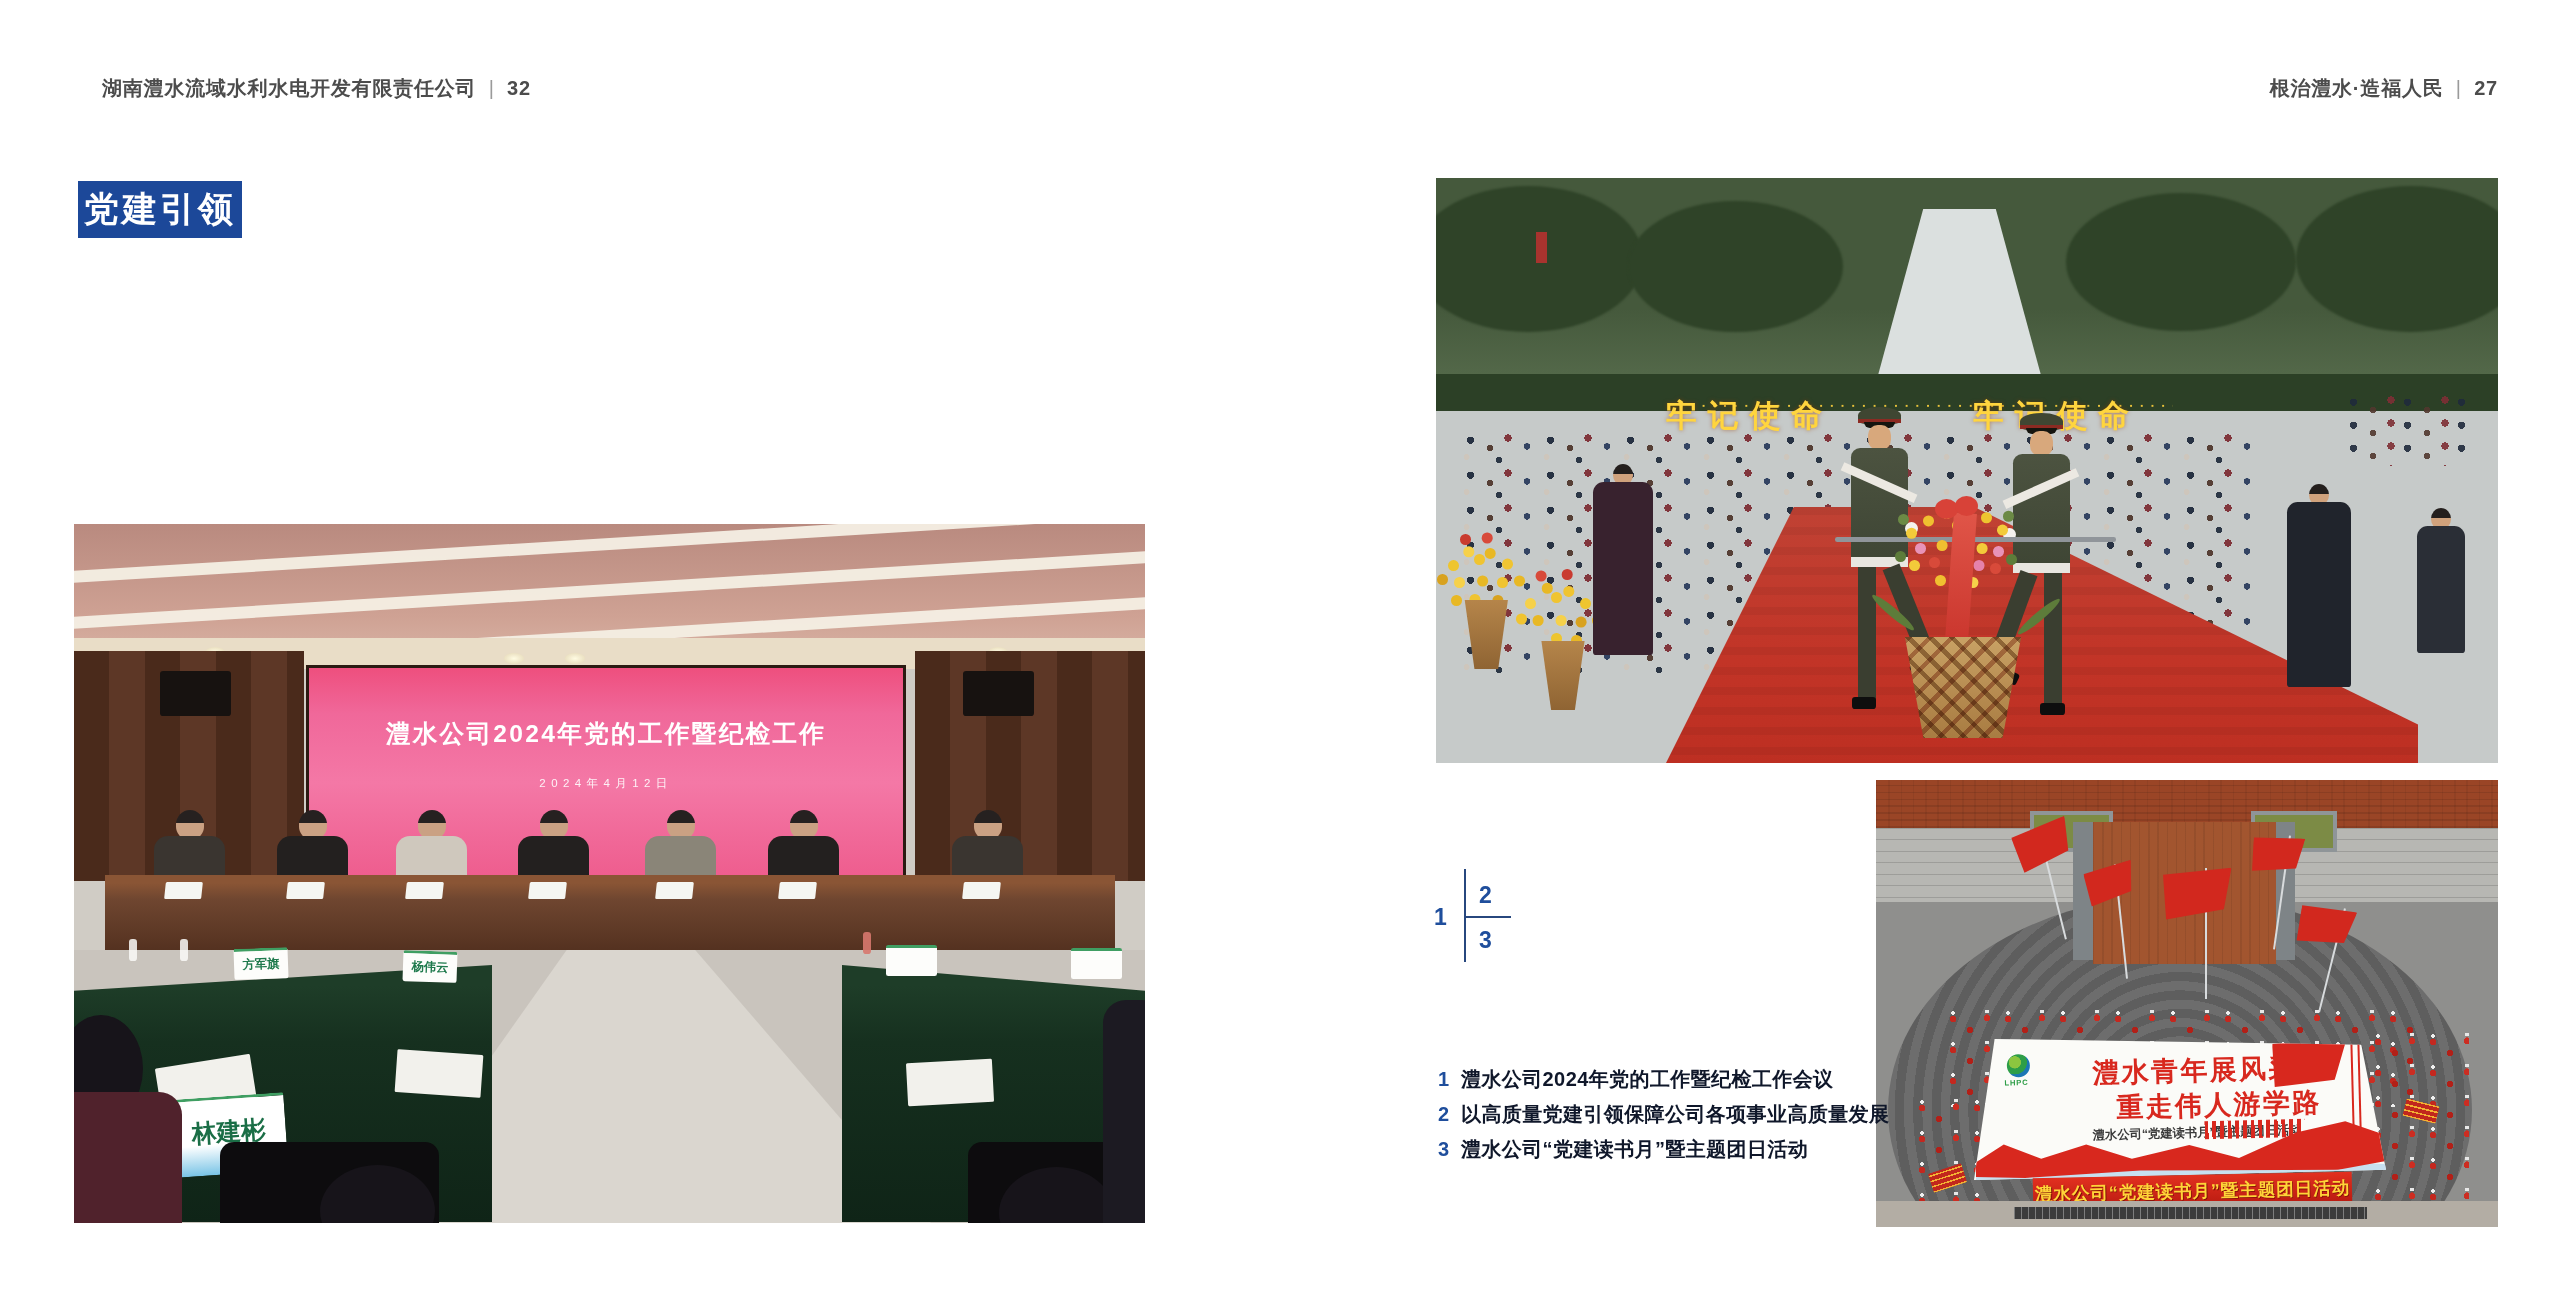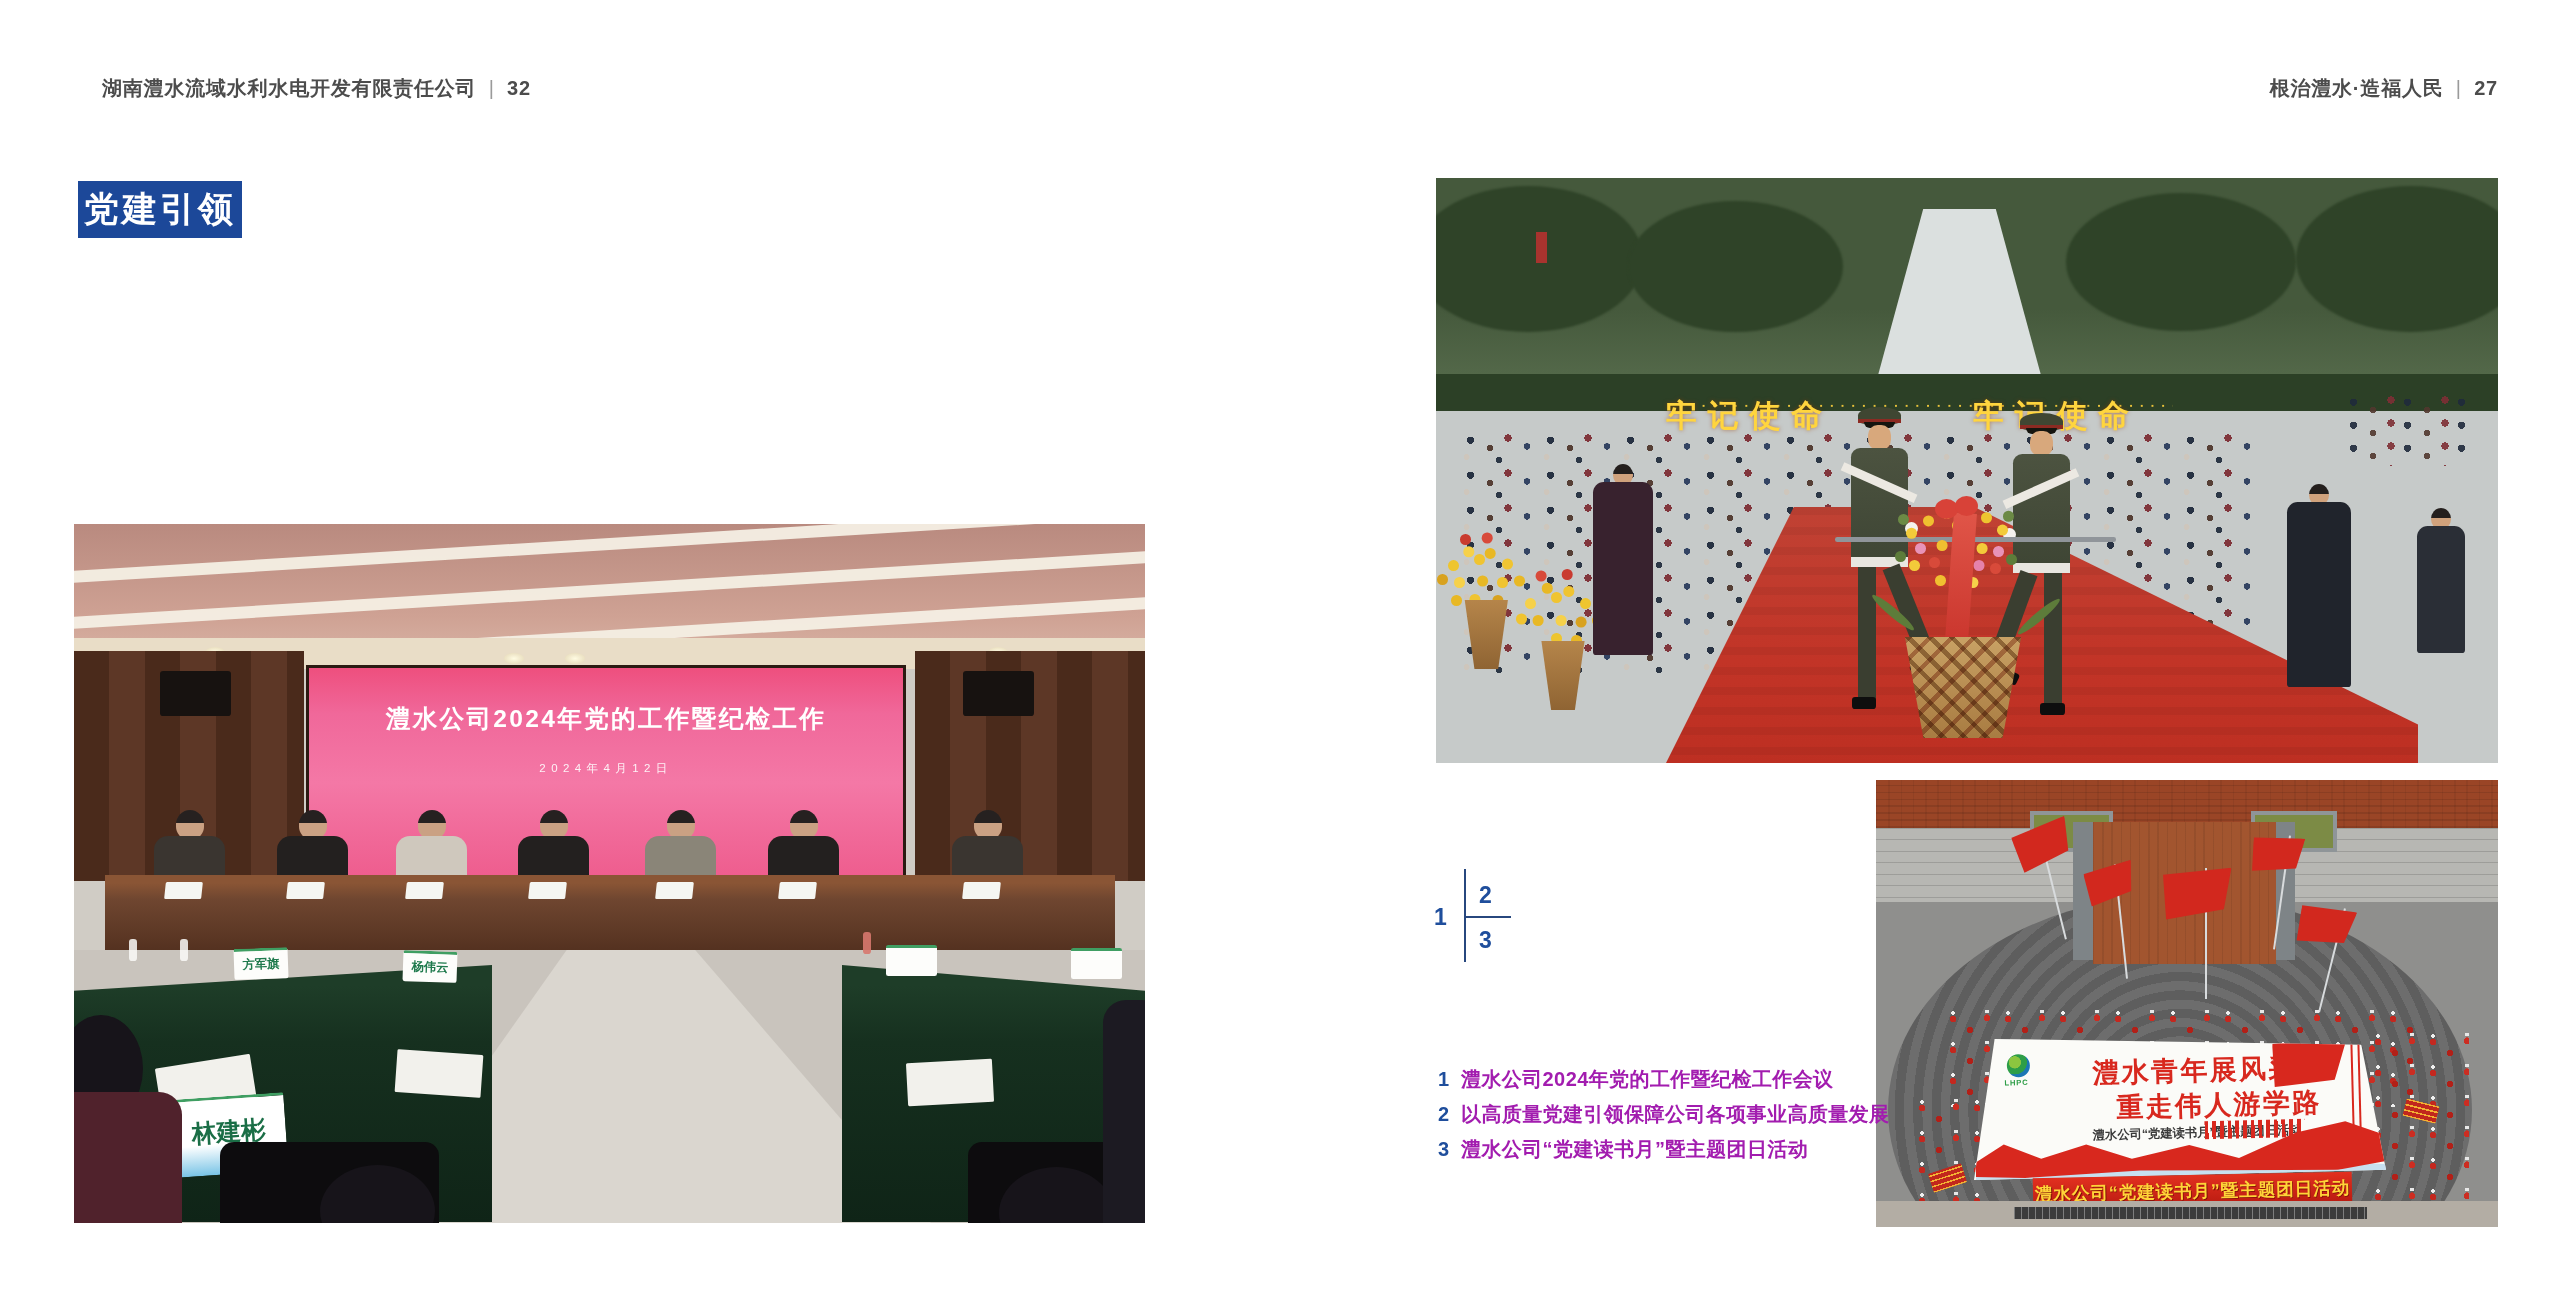--- a/index.html
+++ b/index.html
@@ -31,21 +31,21 @@
   .pm-soffit{position:absolute;left:0;top:114px;width:100%;height:31px;background:#e9ddc7;}
   .pm-spot{position:absolute;width:20px;height:10.7px;border-radius:50%;background:radial-gradient(#fffbe2,#e2d5b4);}
   .pm-wall{position:absolute;top:127px;height:230px;width:230px;
            background:repeating-linear-gradient(90deg,#4a2a1b 0 35px,#5d3726 35px 71px);}
   .pm-wall.left{left:0;}
   .pm-wall.right{left:841px;}
   .pm-speaker{position:absolute;top:147px;width:71px;height:45px;background:#171210;border-radius:3.1px;}
   .pm-screen{position:absolute;left:232px;top:141px;width:600px;height:215px;
              border:3.8px solid #2b1a12;box-sizing:border-box;color:#fff;text-align:center;
              background:linear-gradient(180deg,#ee4f7e 0%,#f0689a 22%,#f478a6 55%,#ee5d8e 100%);}
-  .pm-screen .t1{margin-top:34px;font-size:24.6px;font-weight:bold;letter-spacing:2.3px;}
+  .pm-screen .t1{margin-top:49px;font-size:24.6px;font-weight:bold;letter-spacing:2.3px;}
   .pm-screen .t2{margin-top:17px;font-size:24.6px;font-weight:bold;letter-spacing:6.1px;}
   .pm-screen .dt{margin-top:26px;font-size:11.5px;letter-spacing:5.4px;opacity:.9;}
   .pm-table{position:absolute;left:31px;top:351px;width:1010px;height:81px;
             background:linear-gradient(180deg,#8a5535 0 10%,#6f4630 30%,#512f1e);}
   .pm-person{position:absolute;top:286px;width:77px;height:69px;}
   .pm-person .head{position:absolute;left:24.6px;top:0;width:28px;height:29px;border-radius:50% 50% 42% 42%;
                    background:linear-gradient(180deg,#262120 44%,#caa183 45%);}
   .pm-person .body{position:absolute;left:3.1px;top:26px;width:71px;height:43px;border-radius:14px 14px 0 0;background:#23201f;}
   .pm-person:nth-child(odd) .body{background:#3a3530;}
   .pm-person.light .body{background:#cfc8bd;}
@@ -179,21 +179,21 @@
            background-image:repeating-linear-gradient(0deg,rgba(255,212,56,.8) 0 1.5px,transparent 1.5px 5.4px);}
 
   
   .fidx{position:absolute;color:#1f4e9c;font-weight:bold;font-size:23px;line-height:28px;}
   .fidx-line{position:absolute;background:#27477e;}
 
   
   .caps{position:absolute;left:1438px;top:1062px;width:476px;}
   .cap-row{display:flex;height:35px;align-items:center;}
   .cap-num{width:23px;font-size:20px;font-weight:bold;color:#1f4e9c;}
-  .cap-text{font-size:20px;font-weight:bold;color:#a21caf;letter-spacing:0.4px;white-space:nowrap;}
+  .cap-text{font-size:20px;font-weight:bold;color:#0f172a;letter-spacing:0.4px;white-space:nowrap;}
 </style>
 </head>
 <body>
 
 <div id="canvas">
 
   <div class="hdr hdr-left">
     <span>湖南澧水流域水利水电开发有限责任公司</span><span class="sep">|</span><span>32</span>
   </div>
   <div class="hdr hdr-right">

